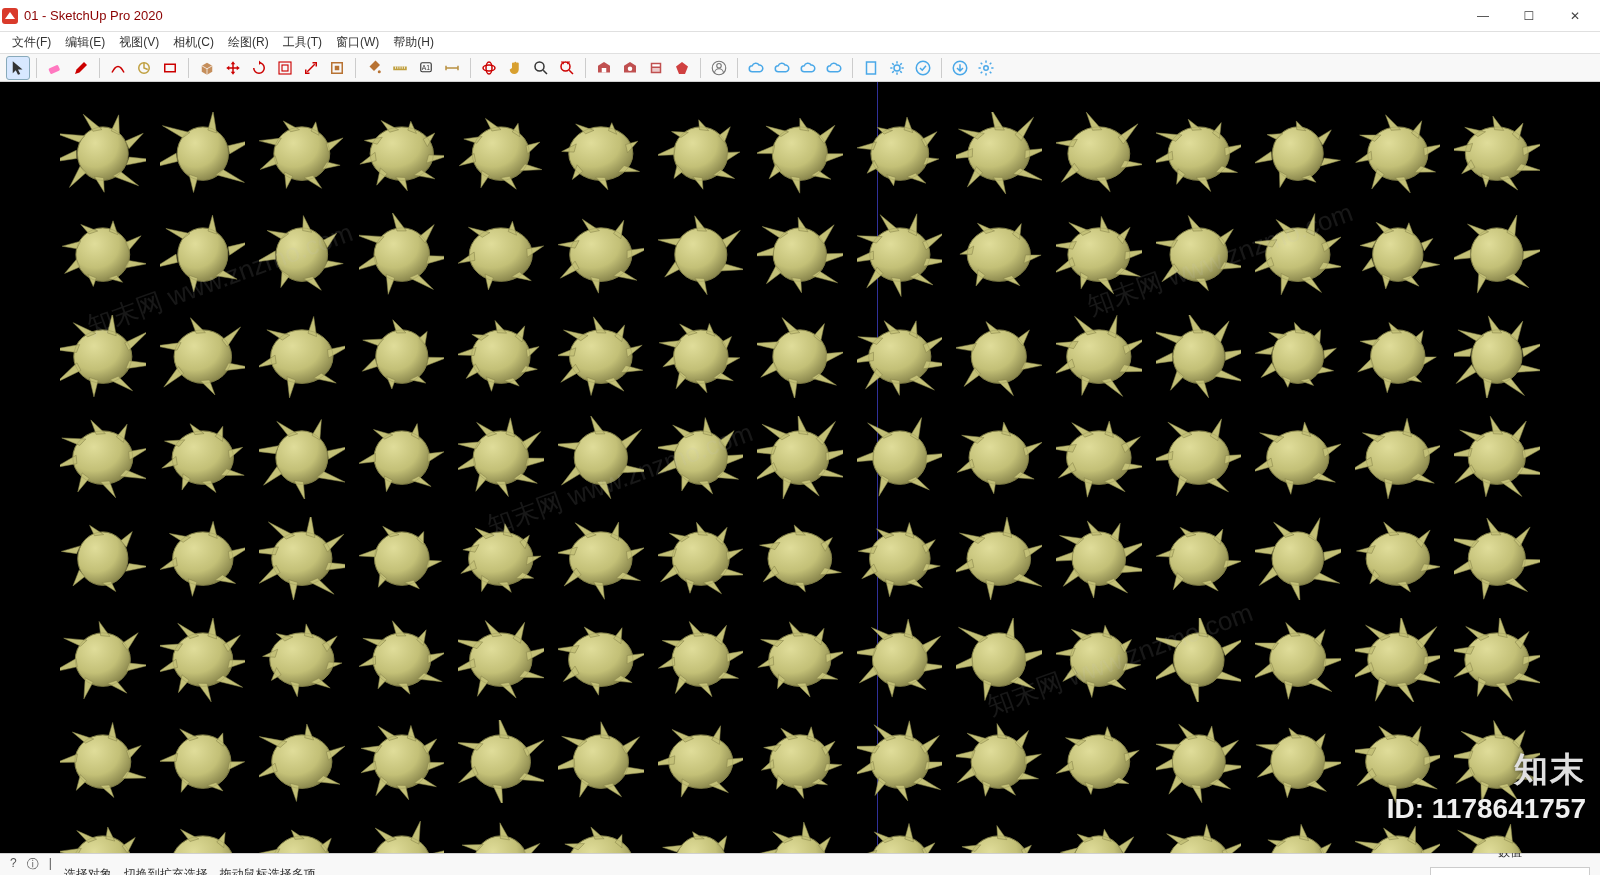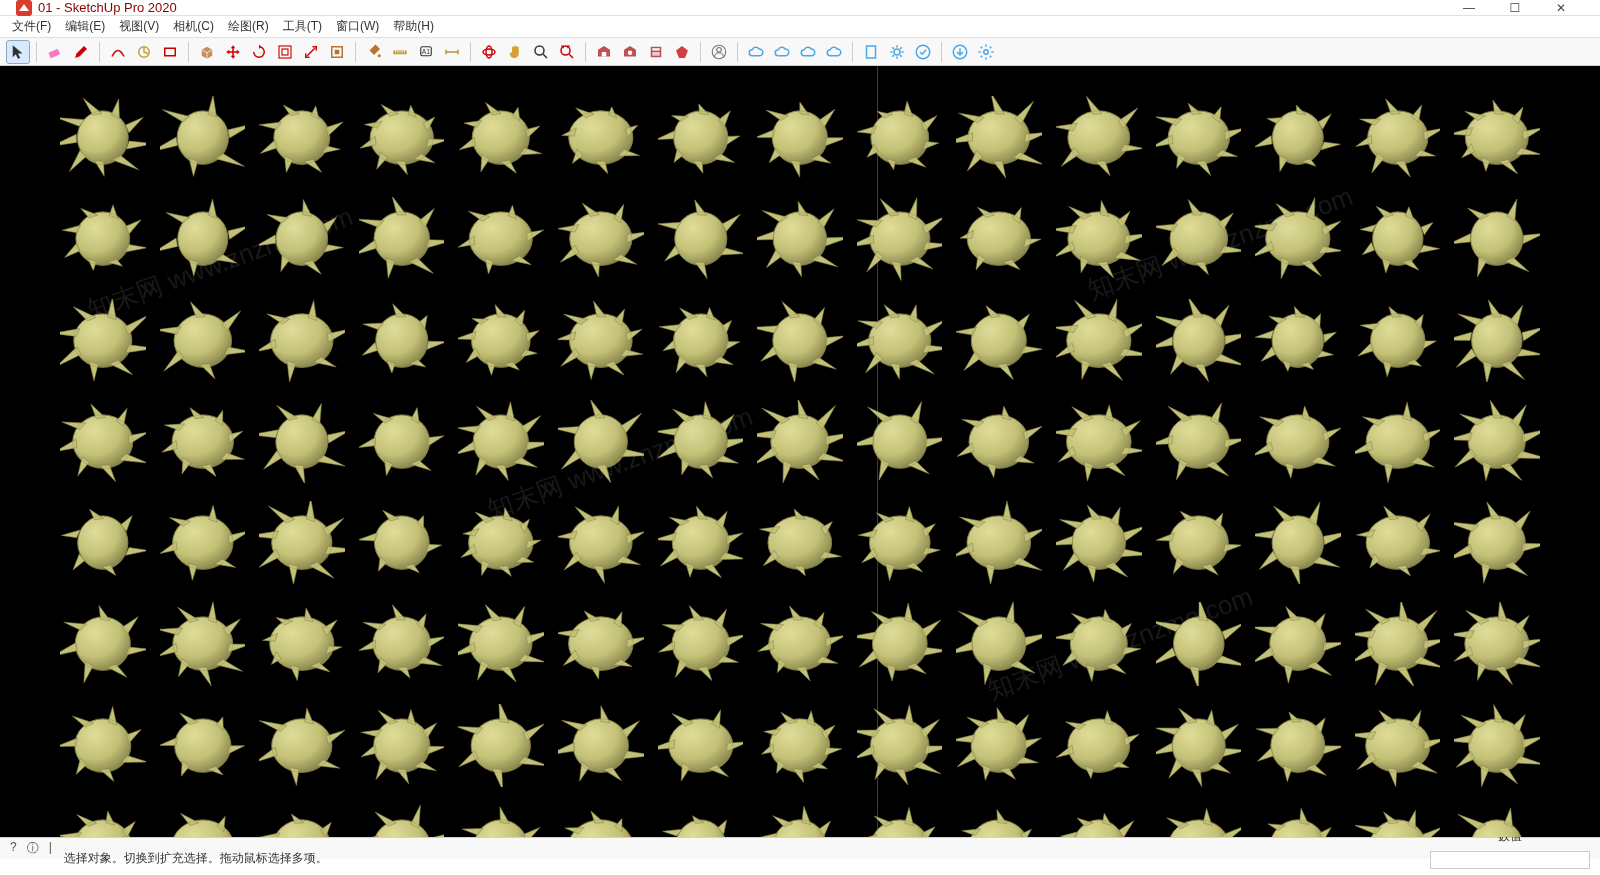--- a/index.html
+++ b/index.html
@@ -1,18 +1,18 @@
 <!DOCTYPE html>
 <html><head>
 <meta charset="utf-8">
 <style>
   * { margin:0; padding:0; box-sizing:border-box; }
   html,body { width:1600px; height:875px; font-family:"Microsoft YaHei","Segoe UI",sans-serif; font-size:12px; background:#fff; overflow:hidden; }
 
-  .titlebar { height:16px; display:flex; align-items:center; padding:0 16px; background:#fff; border-bottom:1px solid #e0e0e0; }
+  .titlebar { height:32px; display:flex; align-items:center; padding:0 2px; background:#fff; border-bottom:1px solid #e0e0e0; }
   .titlebar .app-icon { width:16px; height:16px; margin-right:6px; }
   .titlebar .title { flex:1; color:#8b0000; font-size:13px; }
   .win-controls { display:flex; gap:0; }
   .win-btn { width:46px; height:30px; display:flex; align-items:center; justify-content:center; color:#444; }
 
   .menubar { height:22px; display:flex; align-items:center; padding:2px 6px; gap:2px; background:#fff; border-bottom:1px solid #e0e0e0; }
   .menu-item { padding:2px 6px; font-size:12px; color:#333; cursor:default; }
 
   .toolbar { height:28px; display:flex; align-items:center; padding:2px 6px; gap:2px; background:#f8f8f8; border-bottom:1px solid #d0d0d0; }
   .tool-btn { width:24px; height:24px; display:flex; align-items:center; justify-content:center; border:1px solid transparent; border-radius:3px; }
@@ -2494,20 +2494,27 @@
           <path d="M18.14539432654649 17.018458476636184 L2.78783128647342 5.8264009278546425 L23.931297178378784 13.529851604528478 Z" fill="#c3c077" stroke="#86834a" stroke-width="0.4"></path>
           <path d="M37.56419131829058 12.710632812954014 L42.3382235371952 1.1729679501227324 L43.81405627205366 15.475994345064201 Z" fill="#c3c077" stroke="#86834a" stroke-width="0.4"></path>
           <path d="M51.418796991744095 25.692174336317837 L70.79050740198369 22.349767612044474 L51.88275909367488 31.94614274053573 Z" fill="#c3c077" stroke="#86834a" stroke-width="0.4"></path>
     <ellipse cx="32" cy="30" rx="19.488697749955644" ry="20" fill="none" stroke="#86834a" stroke-width="0.4" opacity="0.6"></ellipse>
   </svg></div>
     </div>
   <div class="watermark-diag" style="left:80px; top:180px;">知末网 www.znzmo.com</div>
   <div class="watermark-diag" style="left:480px; top:380px;">知末网 www.znzmo.com</div>
   <div class="watermark-diag" style="left:980px; top:560px;">知末网 www.znzmo.com</div>
   <div class="watermark-diag" style="left:1080px; top:160px;">知末网 www.znzmo.com</div>
+  <div class="watermark-bottom">
+    <div class="br">知末</div>
+    <div class="idline">
+      <span>ID:</span>
+      <span>1178641757</span>
+    </div>
+  </div>
 </div>
 
 <div class="statusbar">
   <div class="help-icons">
     <span>?</span>
     <span>ⓘ</span>
     <span>|</span>
   </div>
   <div class="status-text">选择对象。切换到扩充选择。拖动鼠标选择多项。</div>
   <div class="measure">

